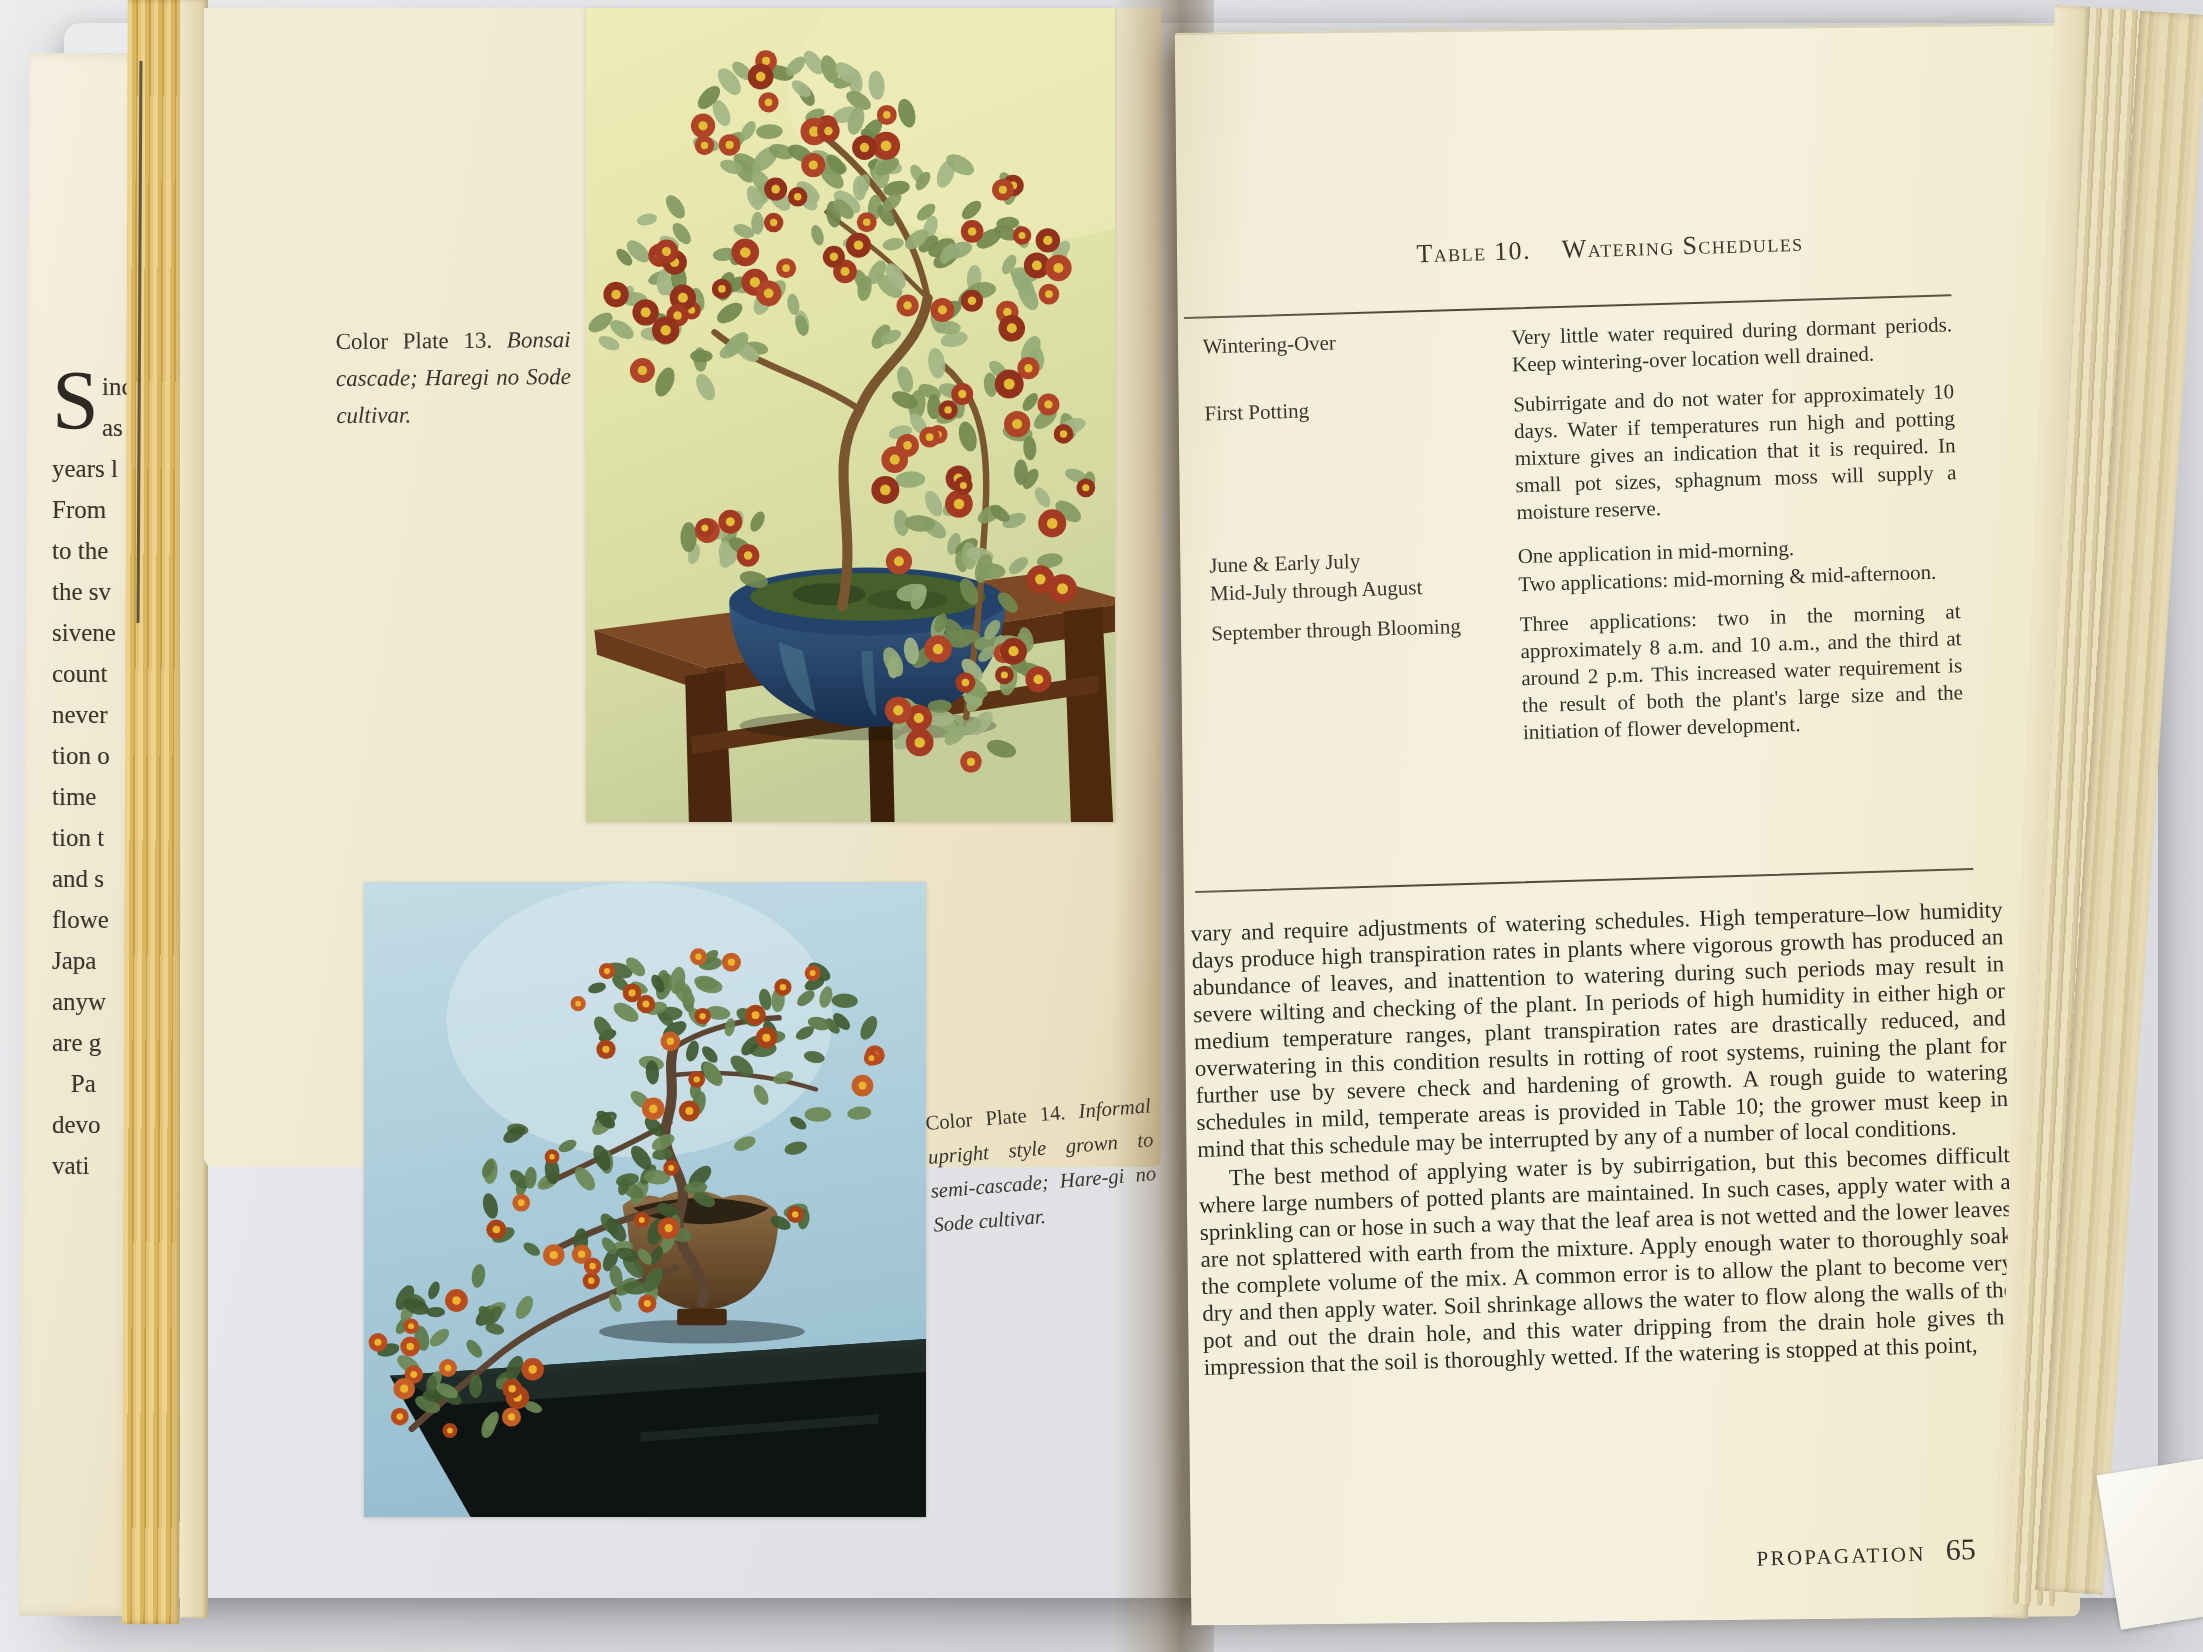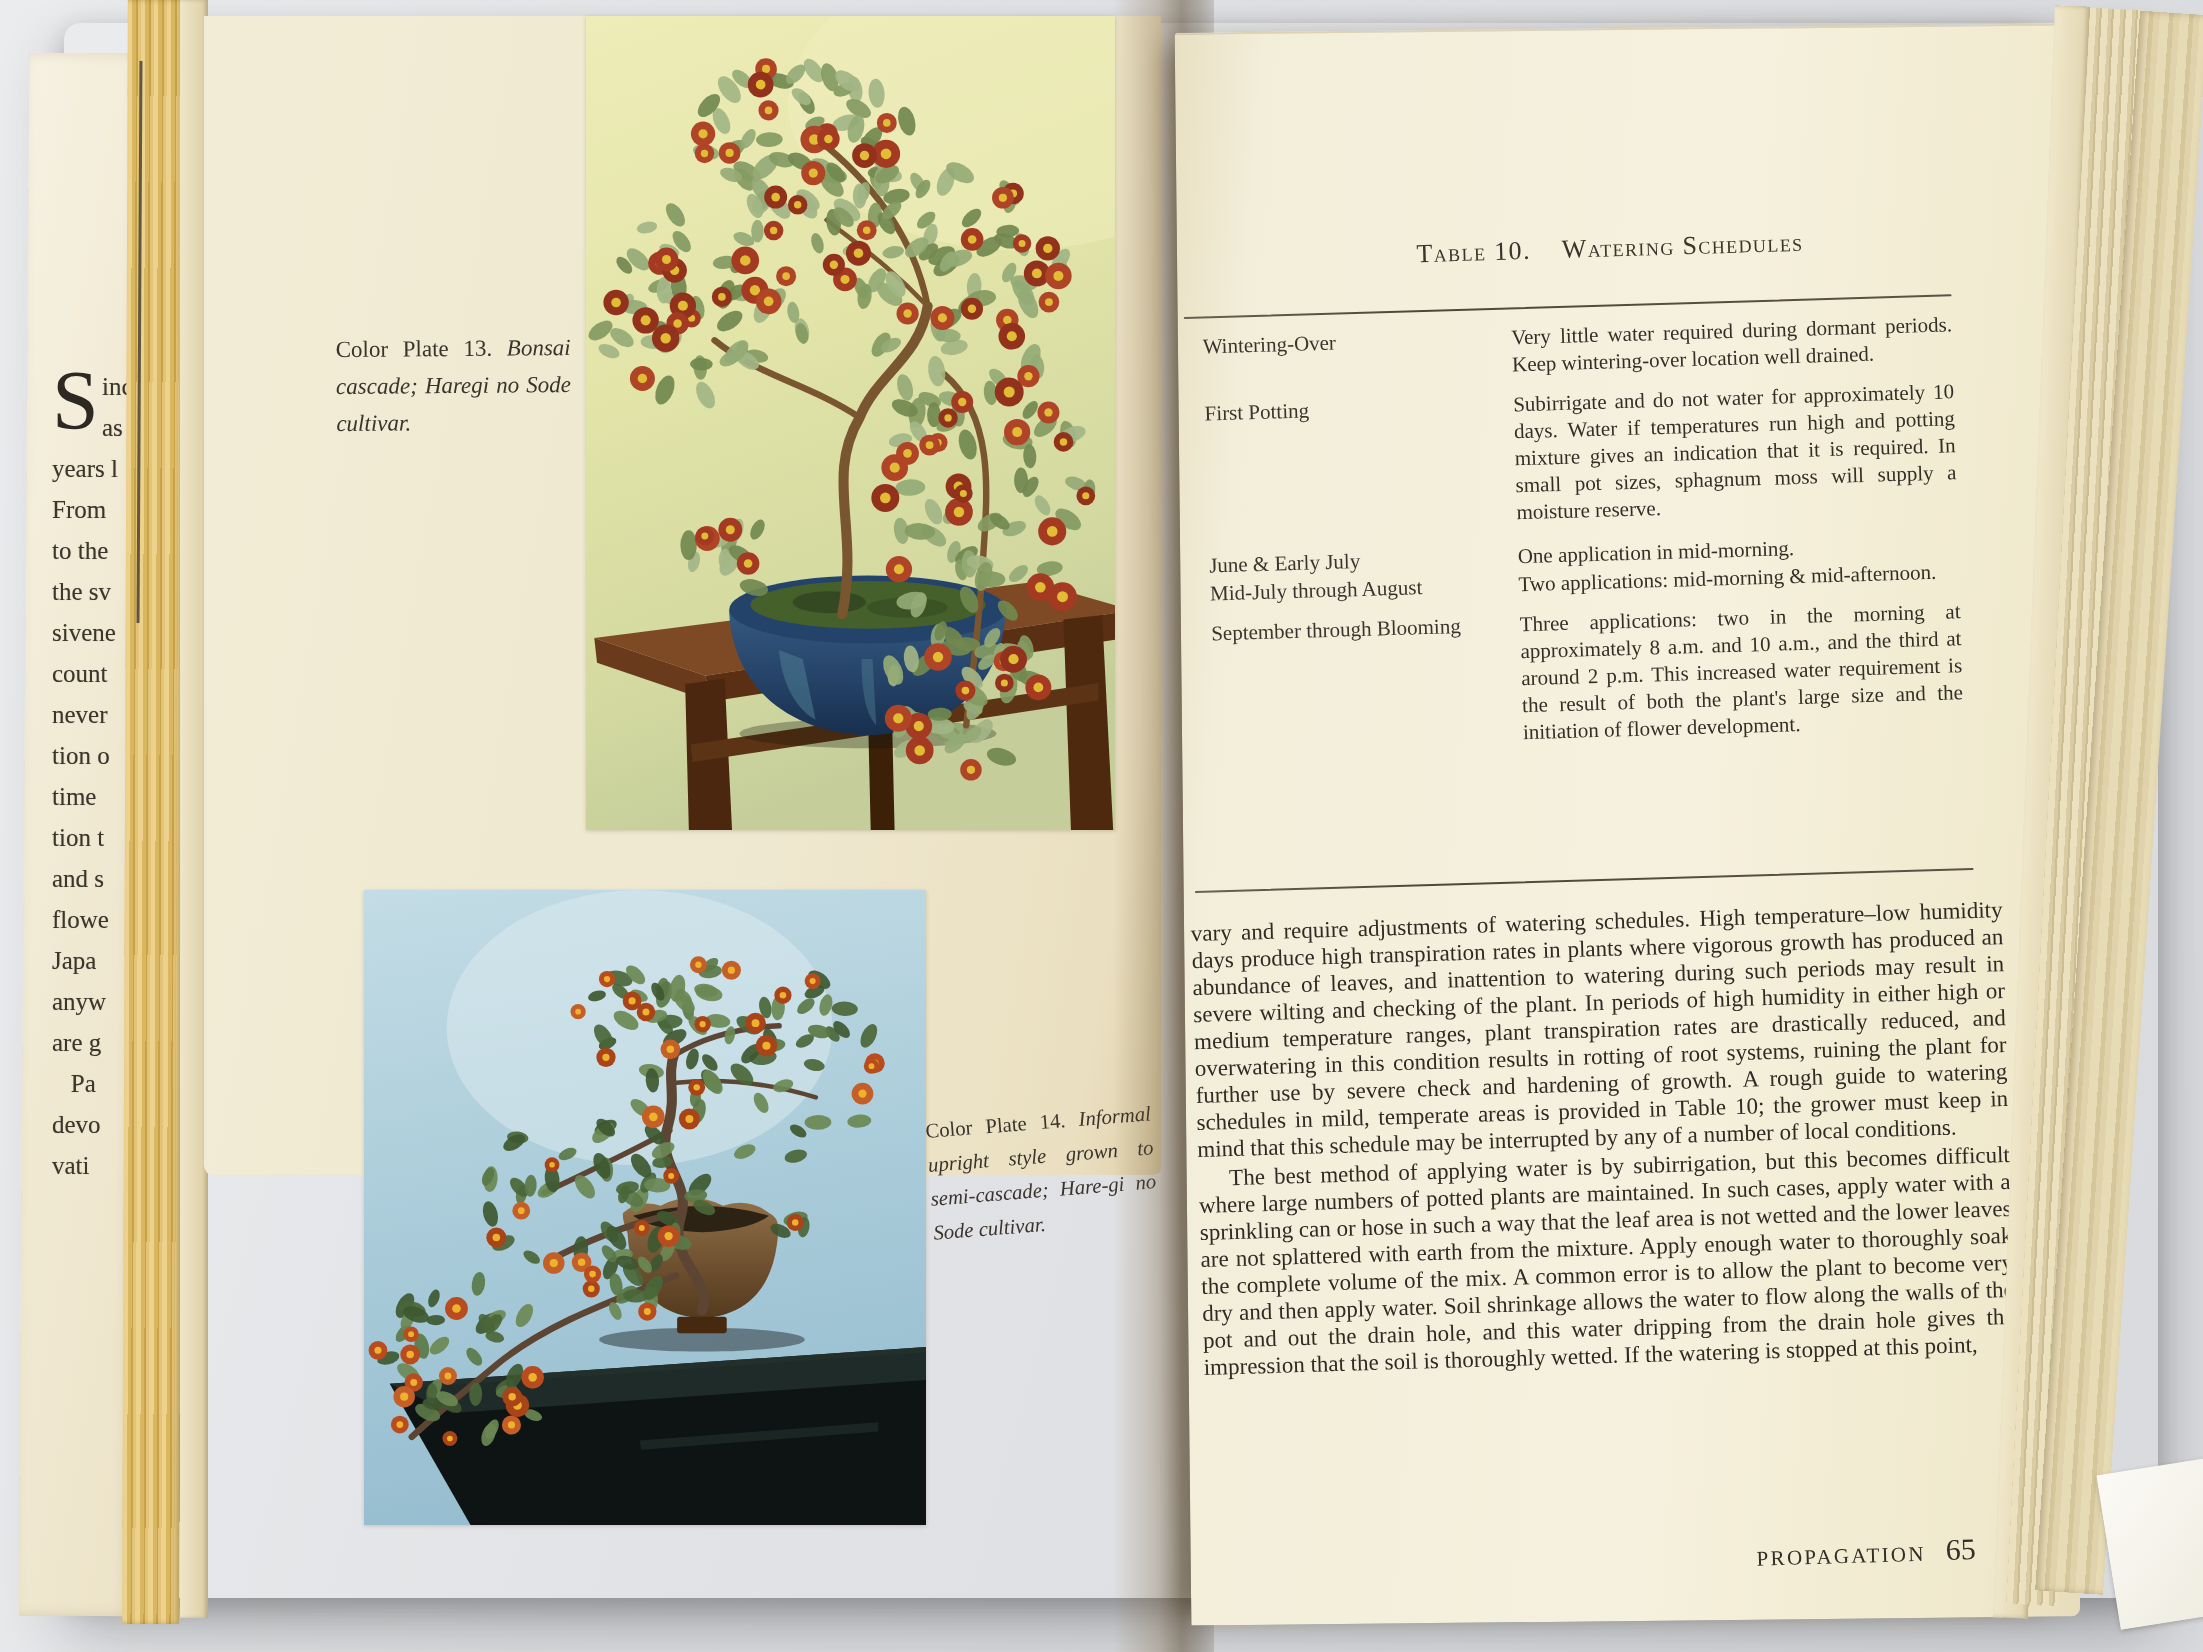--- a/index.html
+++ b/index.html
@@ -23,21 +23,21 @@
   .edges-left{position:absolute;left:125px;top:0;width:57px;height:1624px;z-index:3;transform:rotate(.2deg);
       background:repeating-linear-gradient(90deg,#ecd28c 0 4.6px,#d9b660 4.6px 8.3px,#c7a247 8.3px 10px,#e3c377 10px 13px);
       box-shadow:inset -3.7px 0 5.5px rgba(120,90,30,.4);}
   .edges-left-inner{position:absolute;left:180px;top:0;width:27.5px;height:1618px;z-index:3;
       background:linear-gradient(90deg,#efe6c8,#e6dab7 50%,#dccfa6);
       box-shadow:inset -2.8px 0 3.7px rgba(130,110,60,.35);}
   .ribbon{position:absolute;left:138px;top:61px;width:2.8px;height:562px;z-index:4;
       background:#3f3a30;opacity:.8;transform:rotate(.3deg);}
 
   
-  .page-left{position:absolute;left:204px;top:16px;width:957px;height:1159px;z-index:5;
+  .page-left{position:absolute;left:204px;top:8px;width:957px;height:1159px;z-index:5;
       background:linear-gradient(100deg,#f2ecd6 0%,#efe8d0 60%,#eadfc0 92%,#ddd0ab 100%);
       border-radius:0 0 7.3px 9.2px;}
   .photo{position:absolute;display:block;}
   .photo svg{display:block;width:100%;height:100%;}
   .photo-a{left:382px;top:0;width:529px;height:814px;box-shadow:0 0.9px 3.7px rgba(90,80,50,.25);}
   .photo-b{left:160px;top:874px;width:562px;height:635px;box-shadow:0 0.9px 3.7px rgba(90,80,50,.25);}
 
   .caption{color:#39332b;font-size:23px;line-height:37px;text-align:justify;}
   .caption-13{position:absolute;left:132px;top:314px;width:235px;transform:rotate(-.5deg);}
   .caption-14{position:absolute;left:725px;top:1089px;width:226px;font-size:20.7px;line-height:34px;transform:rotate(-4.5deg);}

